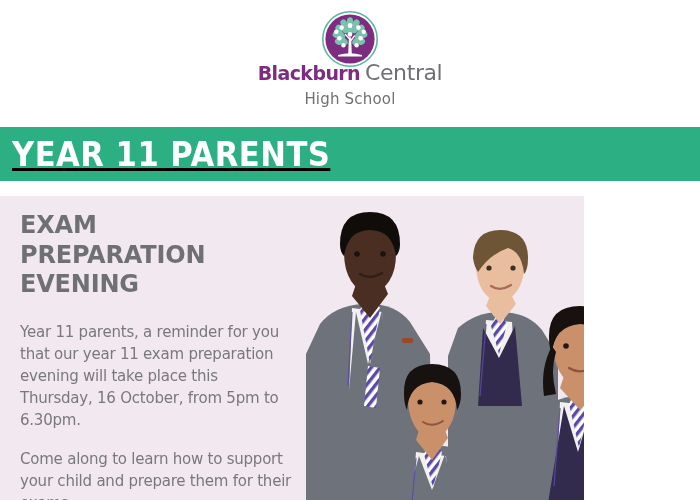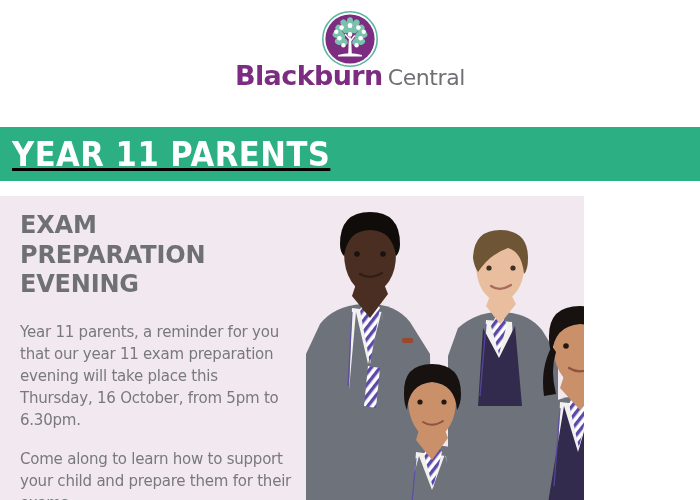--- a/index.html
+++ b/index.html
@@ -49,21 +49,21 @@
     top: 62px;
     left: 0;
     width: 700px;
     text-align: center;
     white-space: nowrap;
     line-height: 1;
   }
 
   .word-blackburn {
     font-family: "DejaVu Sans", sans-serif;
-    font-size: 27px;
+    font-size: 19px;
     font-weight: bold;
     color: #7C2D82;
     letter-spacing: -0.6px;
   }
 
   .word-central {
     font-family: "DejaVu Sans", sans-serif;
     font-size: 22px;
     font-weight: normal;
     color: #6F7073;
@@ -209,20 +209,21 @@
           <circle cx="22.4" cy="35.2" r="2.2"></circle>
           <circle cx="35.6" cy="35.2" r="2.2"></circle>
         </g>
       </svg>
     </div>
 
     <div class="logo-wordmark">
       <span class="word-blackburn">Blackburn</span><span class="word-central">Central</span>
     </div>
 
+    <div class="word-highschool">High School</div>
   </div>
 
   <div class="banner">
     <div class="banner-title">YEAR 11 PARENTS</div>
   </div>
 
   <div class="content">
 
     <div class="photo">
       <svg viewBox="0 0 410 307" xmlns="http://www.w3.org/2000/svg">

